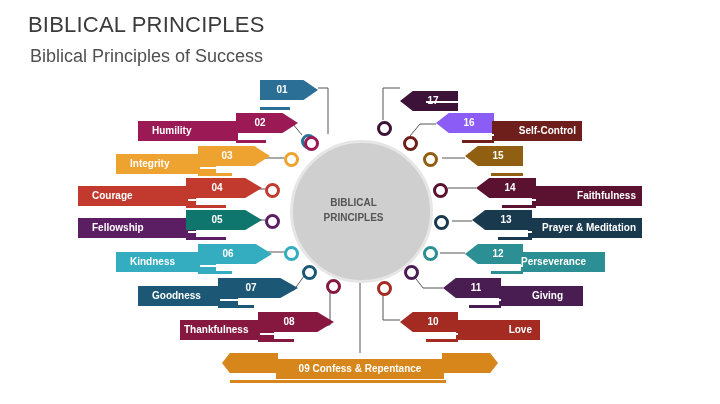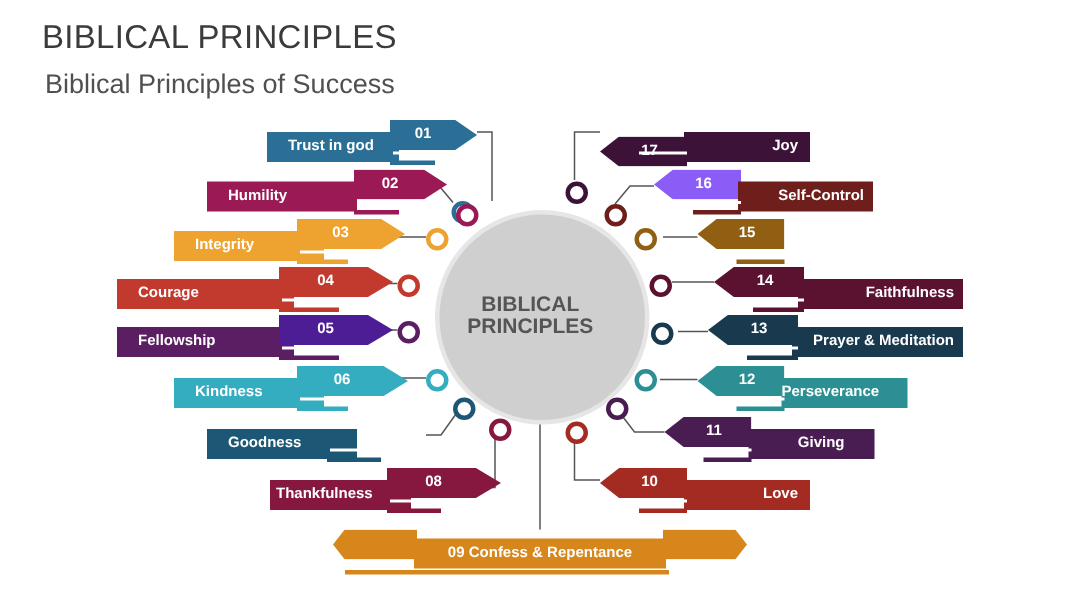--- a/index.html
+++ b/index.html
@@ -6,21 +6,21 @@
   body { width:720px; height:404px; background:#ffffff; position:relative; overflow:hidden; font-family:"Liberation Sans", sans-serif; }
   .title { position:absolute; left:28px; top:12px; font-size:22px; font-weight:normal; color:#3b3b3b; letter-spacing:0.2px; }
   .subtitle { position:absolute; left:30px; top:46px; font-size:18px; color:#505050; }
   .item { position:absolute; height:28px; }
   .bar { position:absolute; height:20px; bottom:0; color:#fff; font-size:10px; font-weight:bold; line-height:20px; }
   .tab { position:absolute; top:0; height:20px; color:#fff; font-size:10px; font-weight:bold; line-height:20px; text-align:center; }
   .uline { position:absolute; height:3px; }
   .wline { position:absolute; height:2px; background:#fff; }
   .ring { position:absolute; width:9px; height:9px; border-radius:50%; border:3px solid; background:#fff; }
   .circle { position:absolute; left:290px; top:140px; width:137px; height:137px; border-radius:50%; background:#cfcfcf; border:3px solid #e6e6e6; }
-  .circle-text { position:absolute; left:0; right:16px; top:52px; text-align:center; font-size:14px; font-weight:bold; color:#555; line-height:15px; }
+  .circle-text { position:absolute; left:0; right:16px; top:52px; text-align:center; font-size:10px; font-weight:bold; color:#555; line-height:15px; }
   svg.links { position:absolute; left:0; top:0; }
 </style>
 </head>
 <body>
 
 <div class="title">BIBLICAL PRINCIPLES</div>
 <div class="subtitle">Biblical Principles of Success</div>
 
 <svg class="links" width="720" height="404">
   <g stroke="#555" stroke-width="1" fill="none">
@@ -48,21 +48,20 @@
 </svg>
 
 <div class="circle">
   <div class="circle-text">
     <div>BIBLICAL</div>
     <div>PRINCIPLES</div>
   </div>
 </div>
 
 <div class="item" style="left:178px;top:80px;width:140px;">
-  <div class="bar" style="left:0;width:88px;background:#2b6f96;padding-left:14px;box-sizing:border-box;">Trust in god</div>
   <div class="tab" style="left:82px;width:44px;background:#2b6f96;clip-path:polygon(0 0,75% 0,100% 50%,75% 100%,0 100%);padding-right:14px;">01</div>
   <div class="wline" style="left:84px;top:21px;width:30px;"></div>
   <div class="uline" style="left:82px;top:27px;width:30px;background:#2b6f96;"></div>
 </div>
 <div class="ring" style="left:301px;top:134px;border-color:#2b6f96;"></div>
 
 <div class="item" style="left:138px;top:113px;width:148px;">
   <div class="bar" style="left:0;width:100px;background:#9b1a56;padding-left:14px;box-sizing:border-box;">Humility</div>
   <div class="tab" style="left:98px;width:48px;background:#9b1a56;clip-path:polygon(0 0,75% 0,100% 50%,75% 100%,0 100%);padding-right:14px;">02</div>
   <div class="wline" style="left:100px;top:21px;width:30px;"></div>
@@ -81,36 +80,37 @@
 <div class="item" style="left:78px;top:178px;width:170px;">
   <div class="bar" style="left:0;width:118px;background:#c23a2e;padding-left:14px;box-sizing:border-box;">Courage</div>
   <div class="tab" style="left:108px;width:62px;background:#c23a2e;clip-path:polygon(0 0,78% 0,100% 50%,78% 100%,0 100%);padding-right:14px;">04</div>
   <div class="wline" style="left:110px;top:21px;width:40px;"></div>
   <div class="uline" style="left:108px;top:27px;width:40px;background:#c23a2e;"></div>
 </div>
 <div class="ring" style="left:265px;top:183px;border-color:#c23a2e;"></div>
 
 <div class="item" style="left:78px;top:210px;width:170px;">
   <div class="bar" style="left:0;width:118px;background:#5c1e63;padding-left:14px;box-sizing:border-box;">Fellowship</div>
-  <div class="tab" style="left:108px;width:62px;background:#4c1d95;clip-path:polygon(0 0,78% 0,100% 50%,78% 100%,0 100%);padding-right:14px;">05</div>
+  <div class="tab" style="left:108px;width:62px;background:#0f766e;clip-path:polygon(0 0,78% 0,100% 50%,78% 100%,0 100%);padding-right:14px;">05</div>
   <div class="wline" style="left:110px;top:21px;width:40px;"></div>
   <div class="uline" style="left:108px;top:27px;width:40px;background:#5c1e63;"></div>
 </div>
 <div class="ring" style="left:265px;top:214px;border-color:#5c1e63;"></div>
 
 <div class="item" style="left:116px;top:244px;width:146px;">
   <div class="bar" style="left:0;width:100px;background:#33adbf;padding-left:14px;box-sizing:border-box;">Kindness</div>
   <div class="tab" style="left:82px;width:60px;background:#33adbf;clip-path:polygon(0 0,78% 0,100% 50%,78% 100%,0 100%);padding-right:14px;">06</div>
   <div class="wline" style="left:84px;top:21px;width:34px;"></div>
   <div class="uline" style="left:82px;top:27px;width:34px;background:#33adbf;"></div>
 </div>
 <div class="ring" style="left:284px;top:246px;border-color:#33adbf;"></div>
 
 <div class="item" style="left:138px;top:278px;width:148px;">
   <div class="bar" style="left:0;width:100px;background:#1d5776;padding-left:14px;box-sizing:border-box;">Goodness</div>
+  <div class="tab" style="left:80px;width:66px;background:#1d5776;clip-path:polygon(0 0,78% 0,100% 50%,78% 100%,0 100%);padding-right:14px;">07</div>
   <div class="wline" style="left:82px;top:21px;width:36px;"></div>
   <div class="uline" style="left:80px;top:27px;width:36px;background:#1d5776;"></div>
 </div>
 <div class="ring" style="left:302px;top:265px;border-color:#1d5776;"></div>
 
 <div class="item" style="left:180px;top:312px;width:140px;">
   <div class="bar" style="left:0;width:94px;background:#86183f;padding-left:4px;box-sizing:border-box;">Thankfulness</div>
   <div class="tab" style="left:78px;width:62px;background:#86183f;clip-path:polygon(0 0,78% 0,100% 50%,78% 100%,0 100%);padding-right:14px;">08</div>
   <div class="wline" style="left:80px;top:21px;width:36px;"></div>
   <div class="uline" style="left:78px;top:27px;width:36px;background:#86183f;"></div>
@@ -120,21 +120,20 @@
 <div class="item" style="left:222px;top:353px;width:276px;height:30px;">
   <div style="position:absolute;left:0;top:0;width:56px;height:20px;background:#d6861a;clip-path:polygon(14% 0,100% 0,100% 100%,14% 100%,0 50%);"></div>
   <div style="position:absolute;right:0;top:0;width:56px;height:20px;background:#d6861a;clip-path:polygon(0 0,86% 0,100% 50%,86% 100%,0 100%);"></div>
   <div class="bar" style="left:54px;width:168px;top:6px;bottom:auto;height:20px;background:#d6861a;text-align:center;">09 Confess &amp; Repentance</div>
   <div class="uline" style="left:8px;top:27px;width:216px;background:#d6861a;"></div>
   <div class="wline" style="left:2px;top:21px;width:52px;"></div>
 </div>
 
 <div class="item" style="left:400px;top:80px;width:140px;">
   <div class="tab" style="left:0;width:58px;background:#3d1238;clip-path:polygon(22% 0,100% 0,100% 100%,22% 100%,0 50%);padding-left:8px;box-sizing:border-box;margin-top:11px;">17</div>
-  <div class="bar" style="left:56px;width:84px;background:#3d1238;text-align:right;padding-right:8px;box-sizing:border-box;">Joy</div>
   <div class="wline" style="left:26px;top:21px;width:32px;"></div>
   <div class="uline" style="left:26px;top:27px;width:32px;background:#3d1238;"></div>
 </div>
 <div class="ring" style="left:377px;top:121px;border-color:#3d1238;"></div>
 
 <div class="item" style="left:436px;top:113px;width:146px;">
   <div class="tab" style="left:0;width:58px;background:#8b5cf6;clip-path:polygon(22% 0,100% 0,100% 100%,22% 100%,0 50%);padding-left:8px;box-sizing:border-box;">16</div>
   <div class="bar" style="left:56px;width:90px;background:#6e1f1c;text-align:right;padding-right:6px;box-sizing:border-box;">Self-Control</div>
   <div class="wline" style="left:26px;top:21px;width:32px;"></div>
   <div class="uline" style="left:26px;top:27px;width:32px;background:#6e1f1c;"></div>

